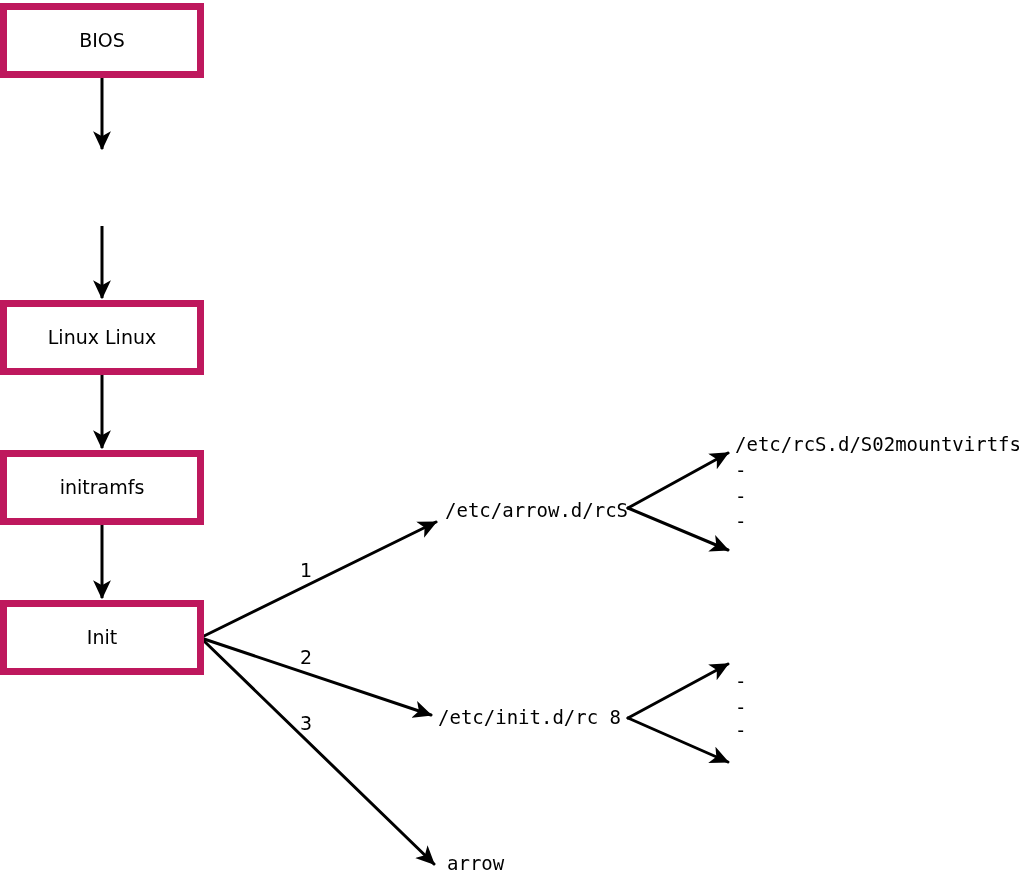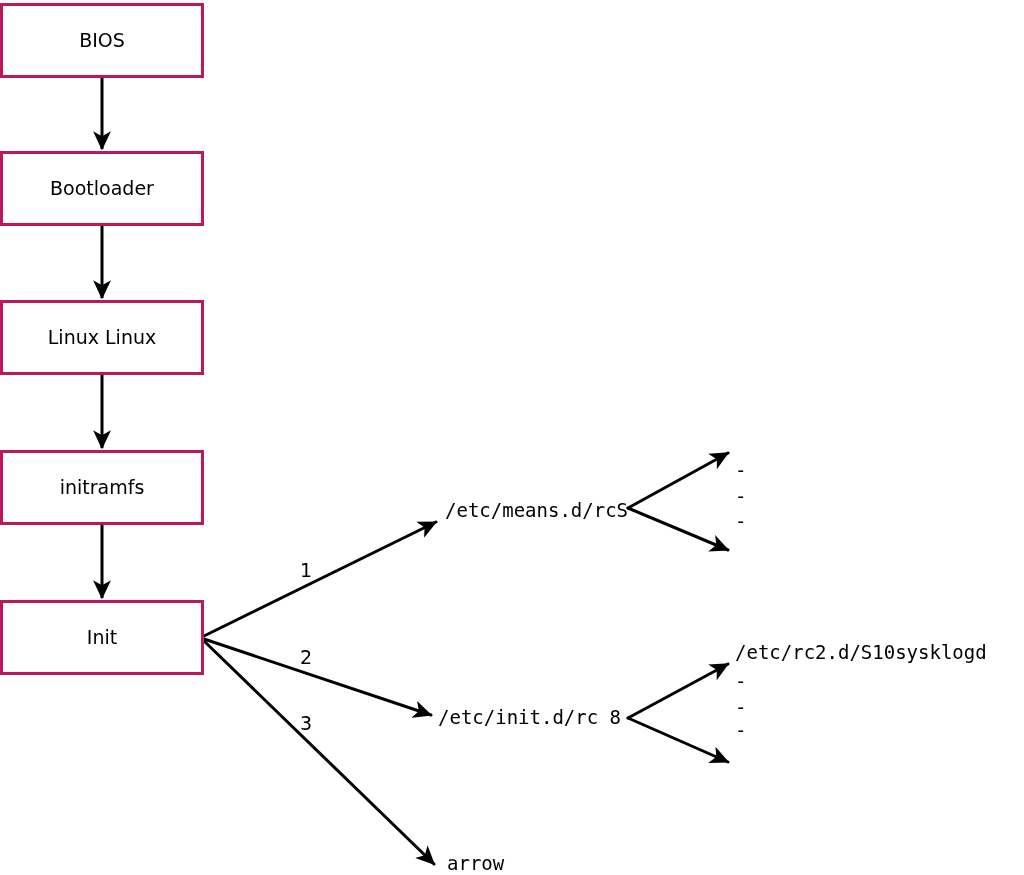--- a/index.html
+++ b/index.html
@@ -25,21 +25,21 @@
   }
   .arrow-layer line {
     stroke: #000000;
     stroke-width: 3;
   }
   .node-box {
     position: absolute;
     left: 0;
     width: 204px;
     height: 75px;
-    border: 3px solid #be185d;
+    border: 7px solid #be185d;
     box-sizing: border-box;
     background: #ffffff;
     display: flex;
     align-items: center;
     justify-content: center;
   }
   .box-label {
     font-size: 19px;
     line-height: 1;
     white-space: pre;
@@ -91,44 +91,41 @@
     <line x1="628" y1="508" x2="728" y2="453" stroke-linecap="round" marker-end="url(#ah)"></line>
     <line x1="628" y1="508" x2="728" y2="550" stroke-linecap="round" marker-end="url(#ah)"></line>
 
     <line x1="628" y1="718" x2="728" y2="664" stroke-linecap="round" marker-end="url(#ah)"></line>
     <line x1="628" y1="718" x2="728" y2="762" stroke-linecap="round" marker-end="url(#ah)"></line>
   </svg>
 
   <div class="node-box" style="top:3px">
     <span class="box-label">BIOS</span>
   </div>
-  <div class="node-box" style="top:151px">
-    <span class="box-label">Bootloader</span>
-  </div>
   <div class="node-box" style="top:300px">
     <span class="box-label">Linux Linux</span>
   </div>
   <div class="node-box" style="top:600px">
     <span class="box-label">Init</span>
   </div>
   <div class="node-box" style="top:450px">
     <span class="box-label">initramfs</span>
   </div>
 
 
   <div class="sans-label" style="left:300px; top:570px">1</div>
   <div class="sans-label" style="left:300px; top:657px">2</div>
   <div class="sans-label" style="left:300px; top:723px">3</div>
 
-  <div class="mono-label" style="left:445px; top:510px">/etc/means.d/rcS</div>
+  <div class="mono-label" style="left:445px; top:510px">/etc/arrow.d/rcS</div>
   <div class="mono-label" style="left:438px; top:717px">/etc/init.d/rc 8</div>
   <div class="mono-label" style="left:447px; top:863px">arrow</div>
 
+  <div class="mono-label" style="left:735px; top:444px">/etc/rcS.d/S02mountvirtfs</div>
   <div class="mono-label" style="left:735px; top:470px">-</div>
   <div class="mono-label" style="left:735px; top:496px">-</div>
   <div class="mono-label" style="left:735px; top:521px">-</div>
 
-  <div class="mono-label" style="left:735px; top:652px">/etc/rc2.d/S10sysklogd</div>
   <div class="mono-label" style="left:735px; top:681px">-</div>
   <div class="mono-label" style="left:735px; top:707px">-</div>
   <div class="mono-label" style="left:735px; top:730px">-</div>
 
 </div>
 
 </body></html>

